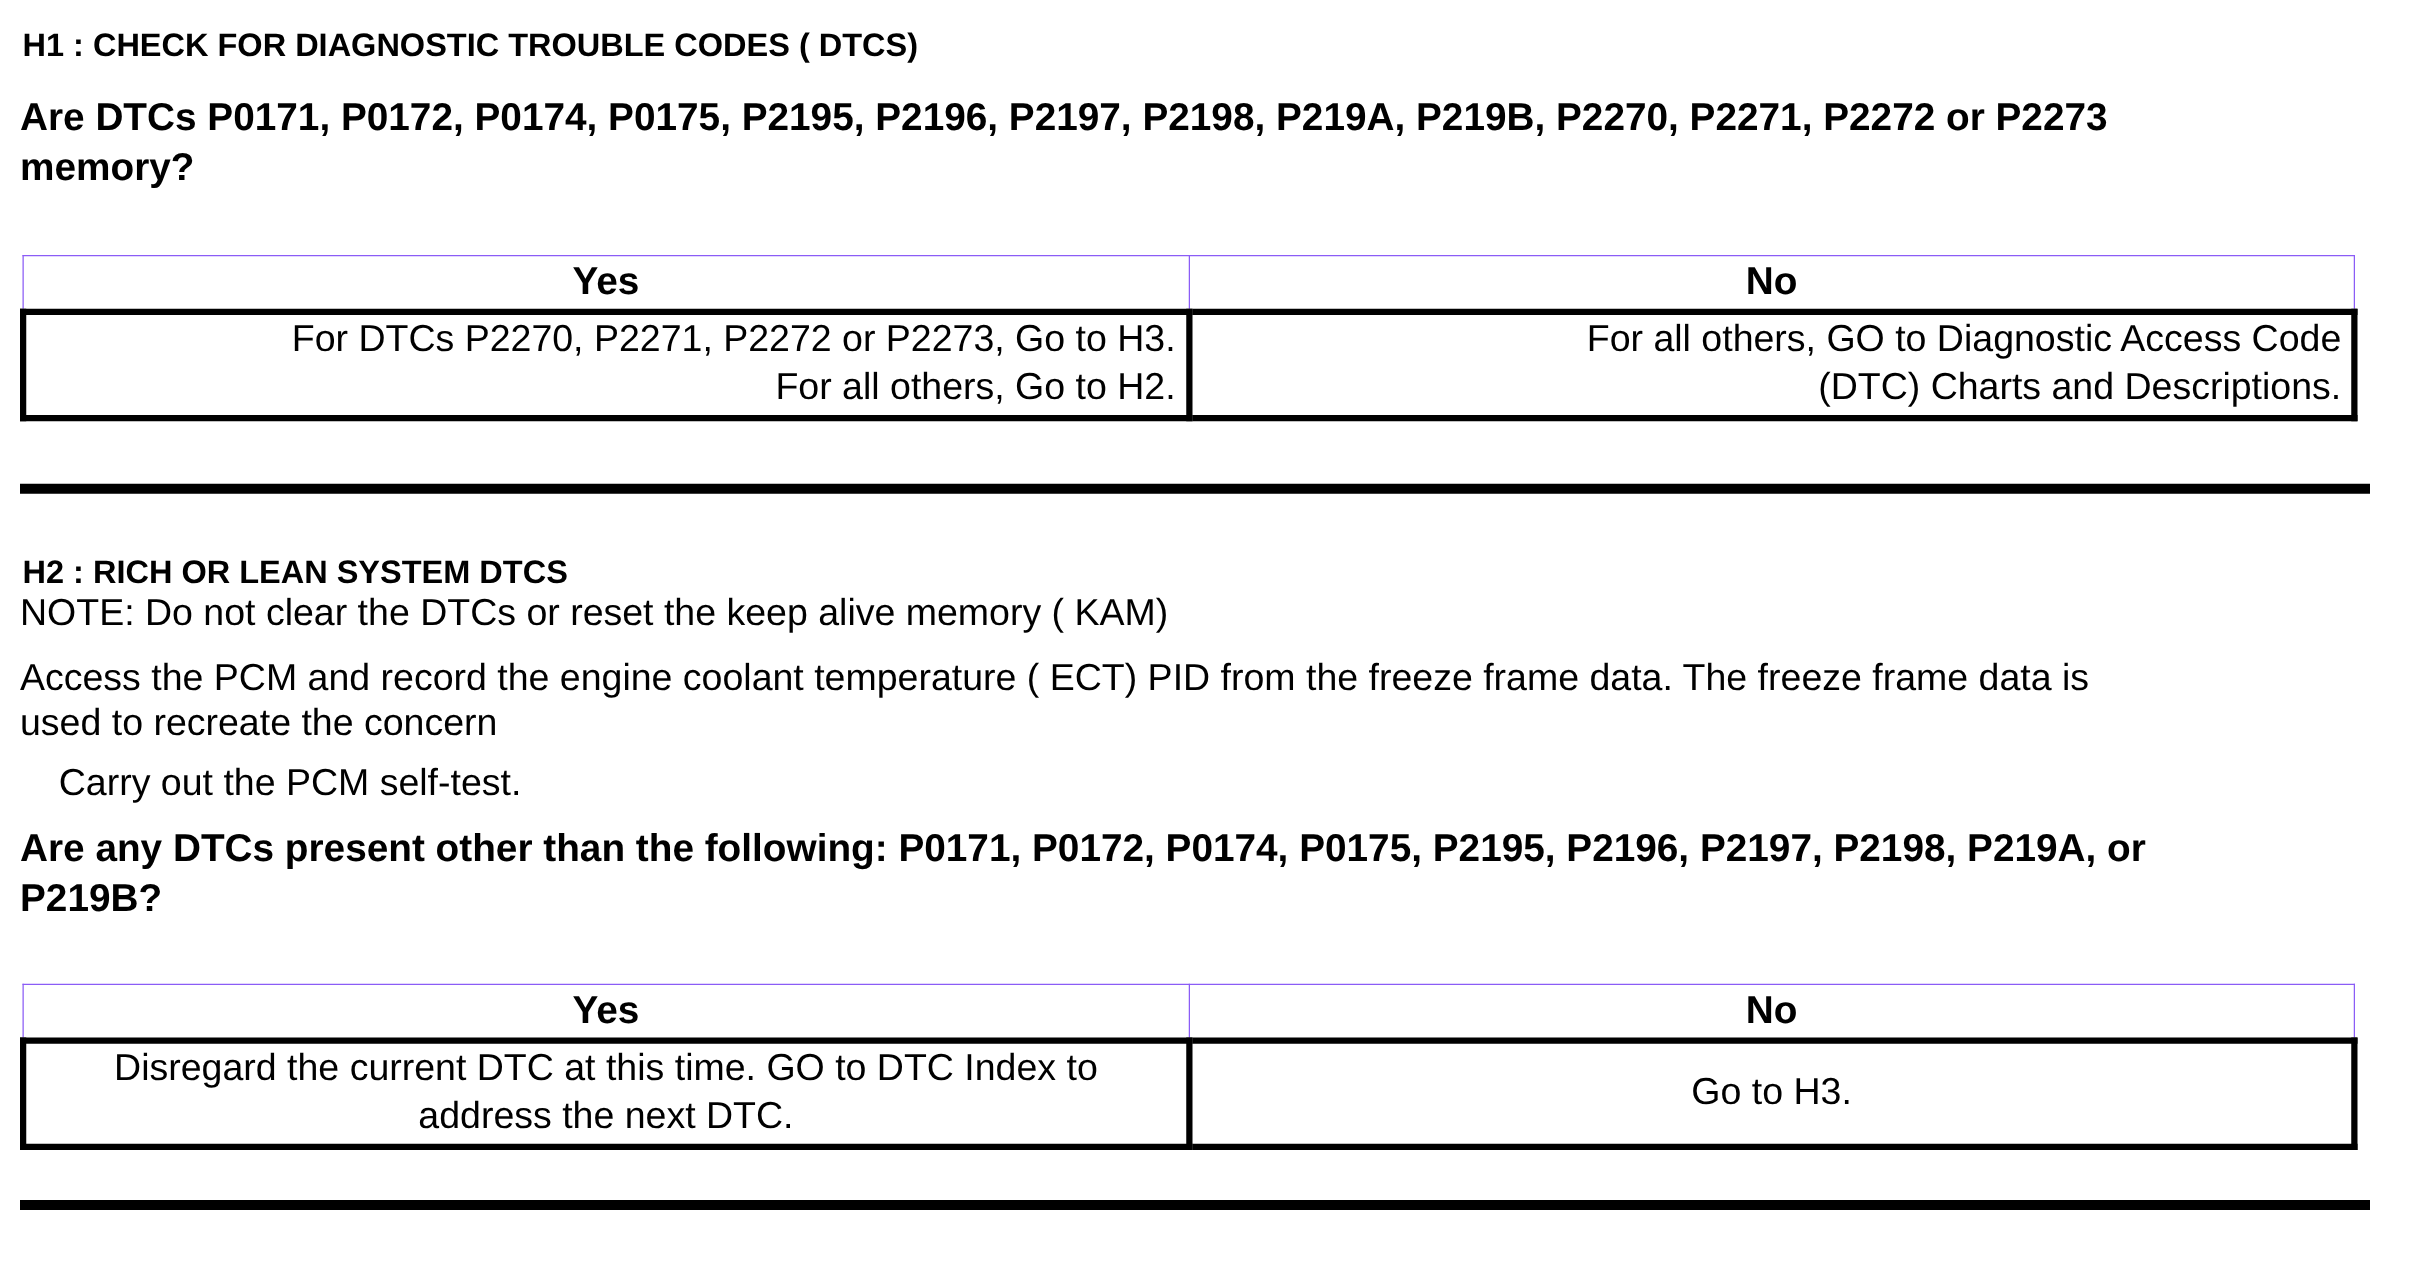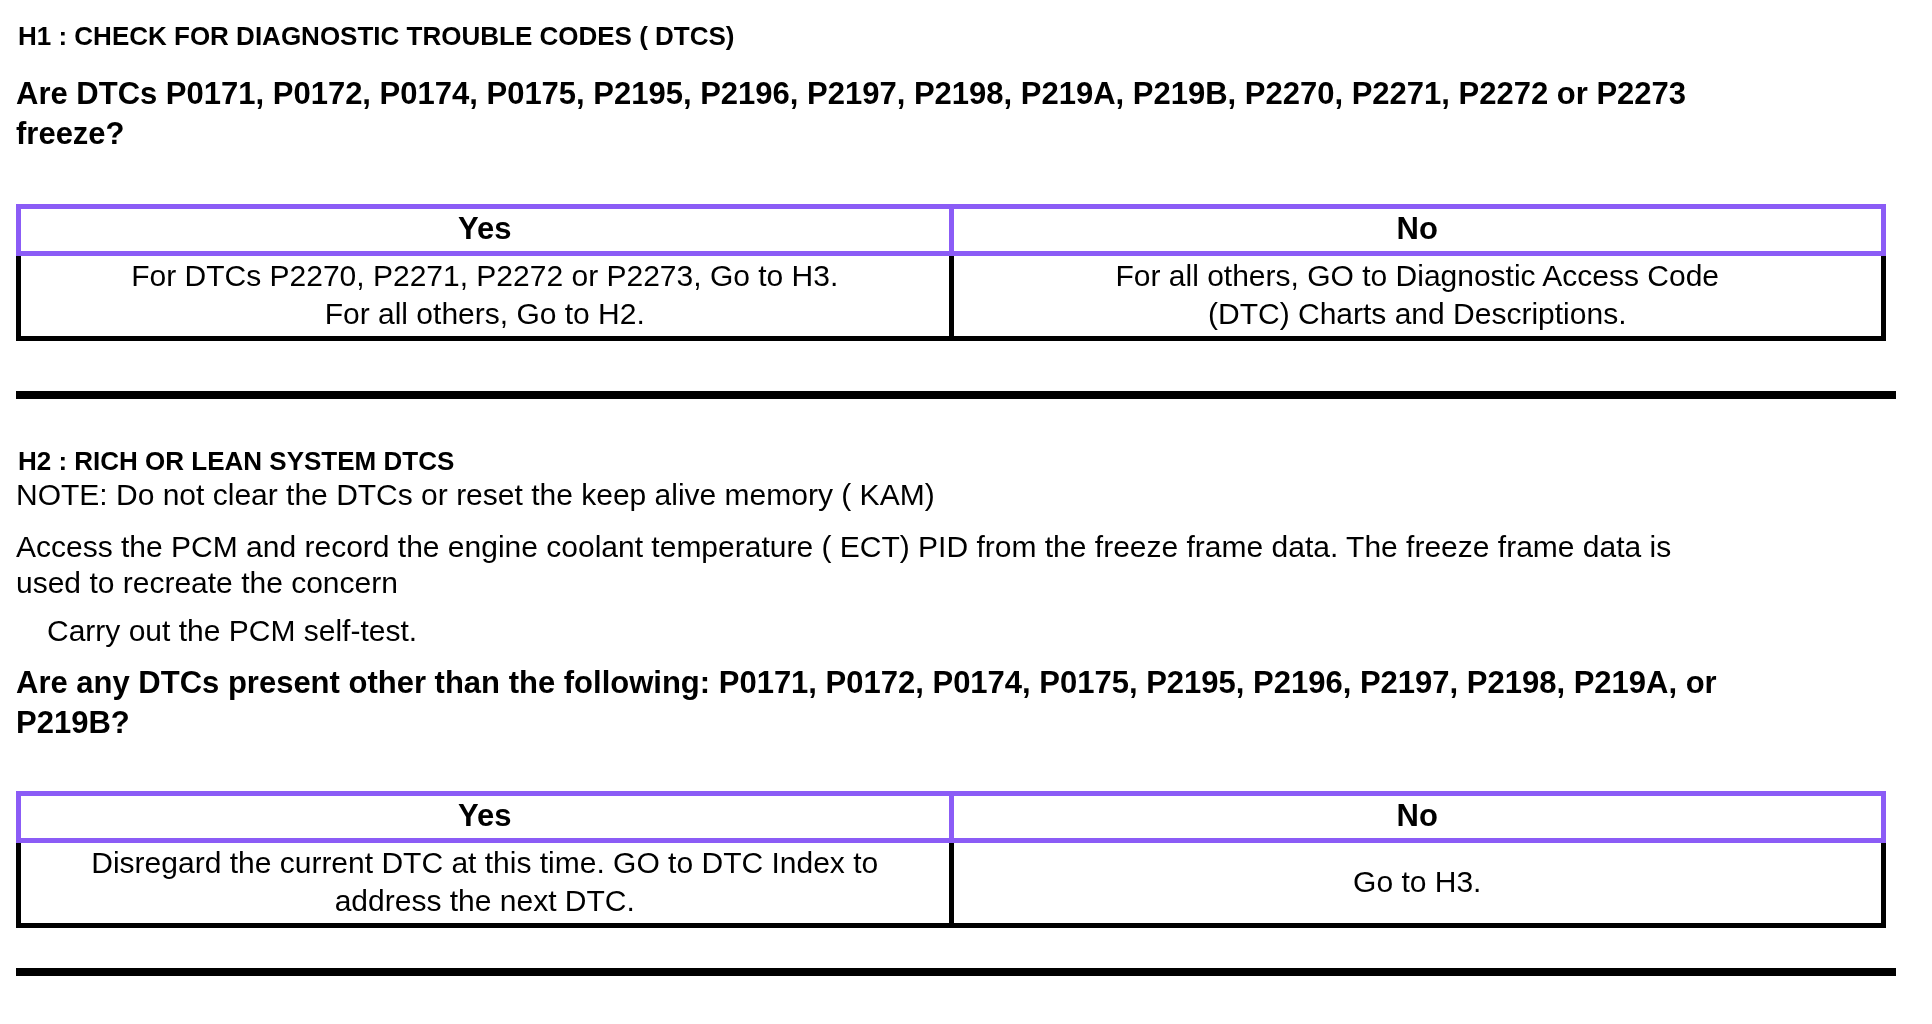--- a/index.html
+++ b/index.html
@@ -39,35 +39,35 @@
   .carry-line   { margin-top: 12px; margin-left: 31px; }
   .question-2   { margin-top: 14px; }
   .dtc-table {
     border-collapse: collapse;
     table-layout: fixed;
     width: 1870px;
   }
   .table-h1 { margin-top: 50px; }
   .table-h2 { margin-top: 48px; }
   .dtc-table th {
-    border: 5px solid #8b5cf6;
+    border: 1px solid #8b5cf6;
     font-size: 31px;
     font-weight: 700;
     text-align: center;
     padding: 2px 0 4px 0;
   }
   .dtc-table td {
     border: 5px solid #000000;
     font-size: 30px;
     line-height: 38px;
     height: 74px;
   }
   .table-h1 td {
     vertical-align: top;
-    text-align: center;
+    text-align: right;
     padding: 1px 8px 3px 8px;
   }
   .table-h2 td {
     vertical-align: middle;
     text-align: center;
     padding: 1px 8px 3px 8px;
   }
   .rule {
     width: 1880px;
     height: 8px;
@@ -79,21 +79,21 @@
 </head>
 <body>
 
 <div class="page">
 
   <section>
     <div class="section-heading">H1 : CHECK FOR DIAGNOSTIC TROUBLE CODES ( DTCS)</div>
 
     <div class="question">
       <div>Are DTCs P0171, P0172, P0174, P0175, P2195, P2196, P2197, P2198, P219A, P219B, P2270, P2271, P2272 or P2273</div>
-      <div>freeze?</div>
+      <div>memory?</div>
     </div>
 
     <table class="dtc-table table-h1">
       <tbody>
           <tr>
         <th>Yes</th>
         <th>No</th>
       </tr>
       <tr>
         <td>

